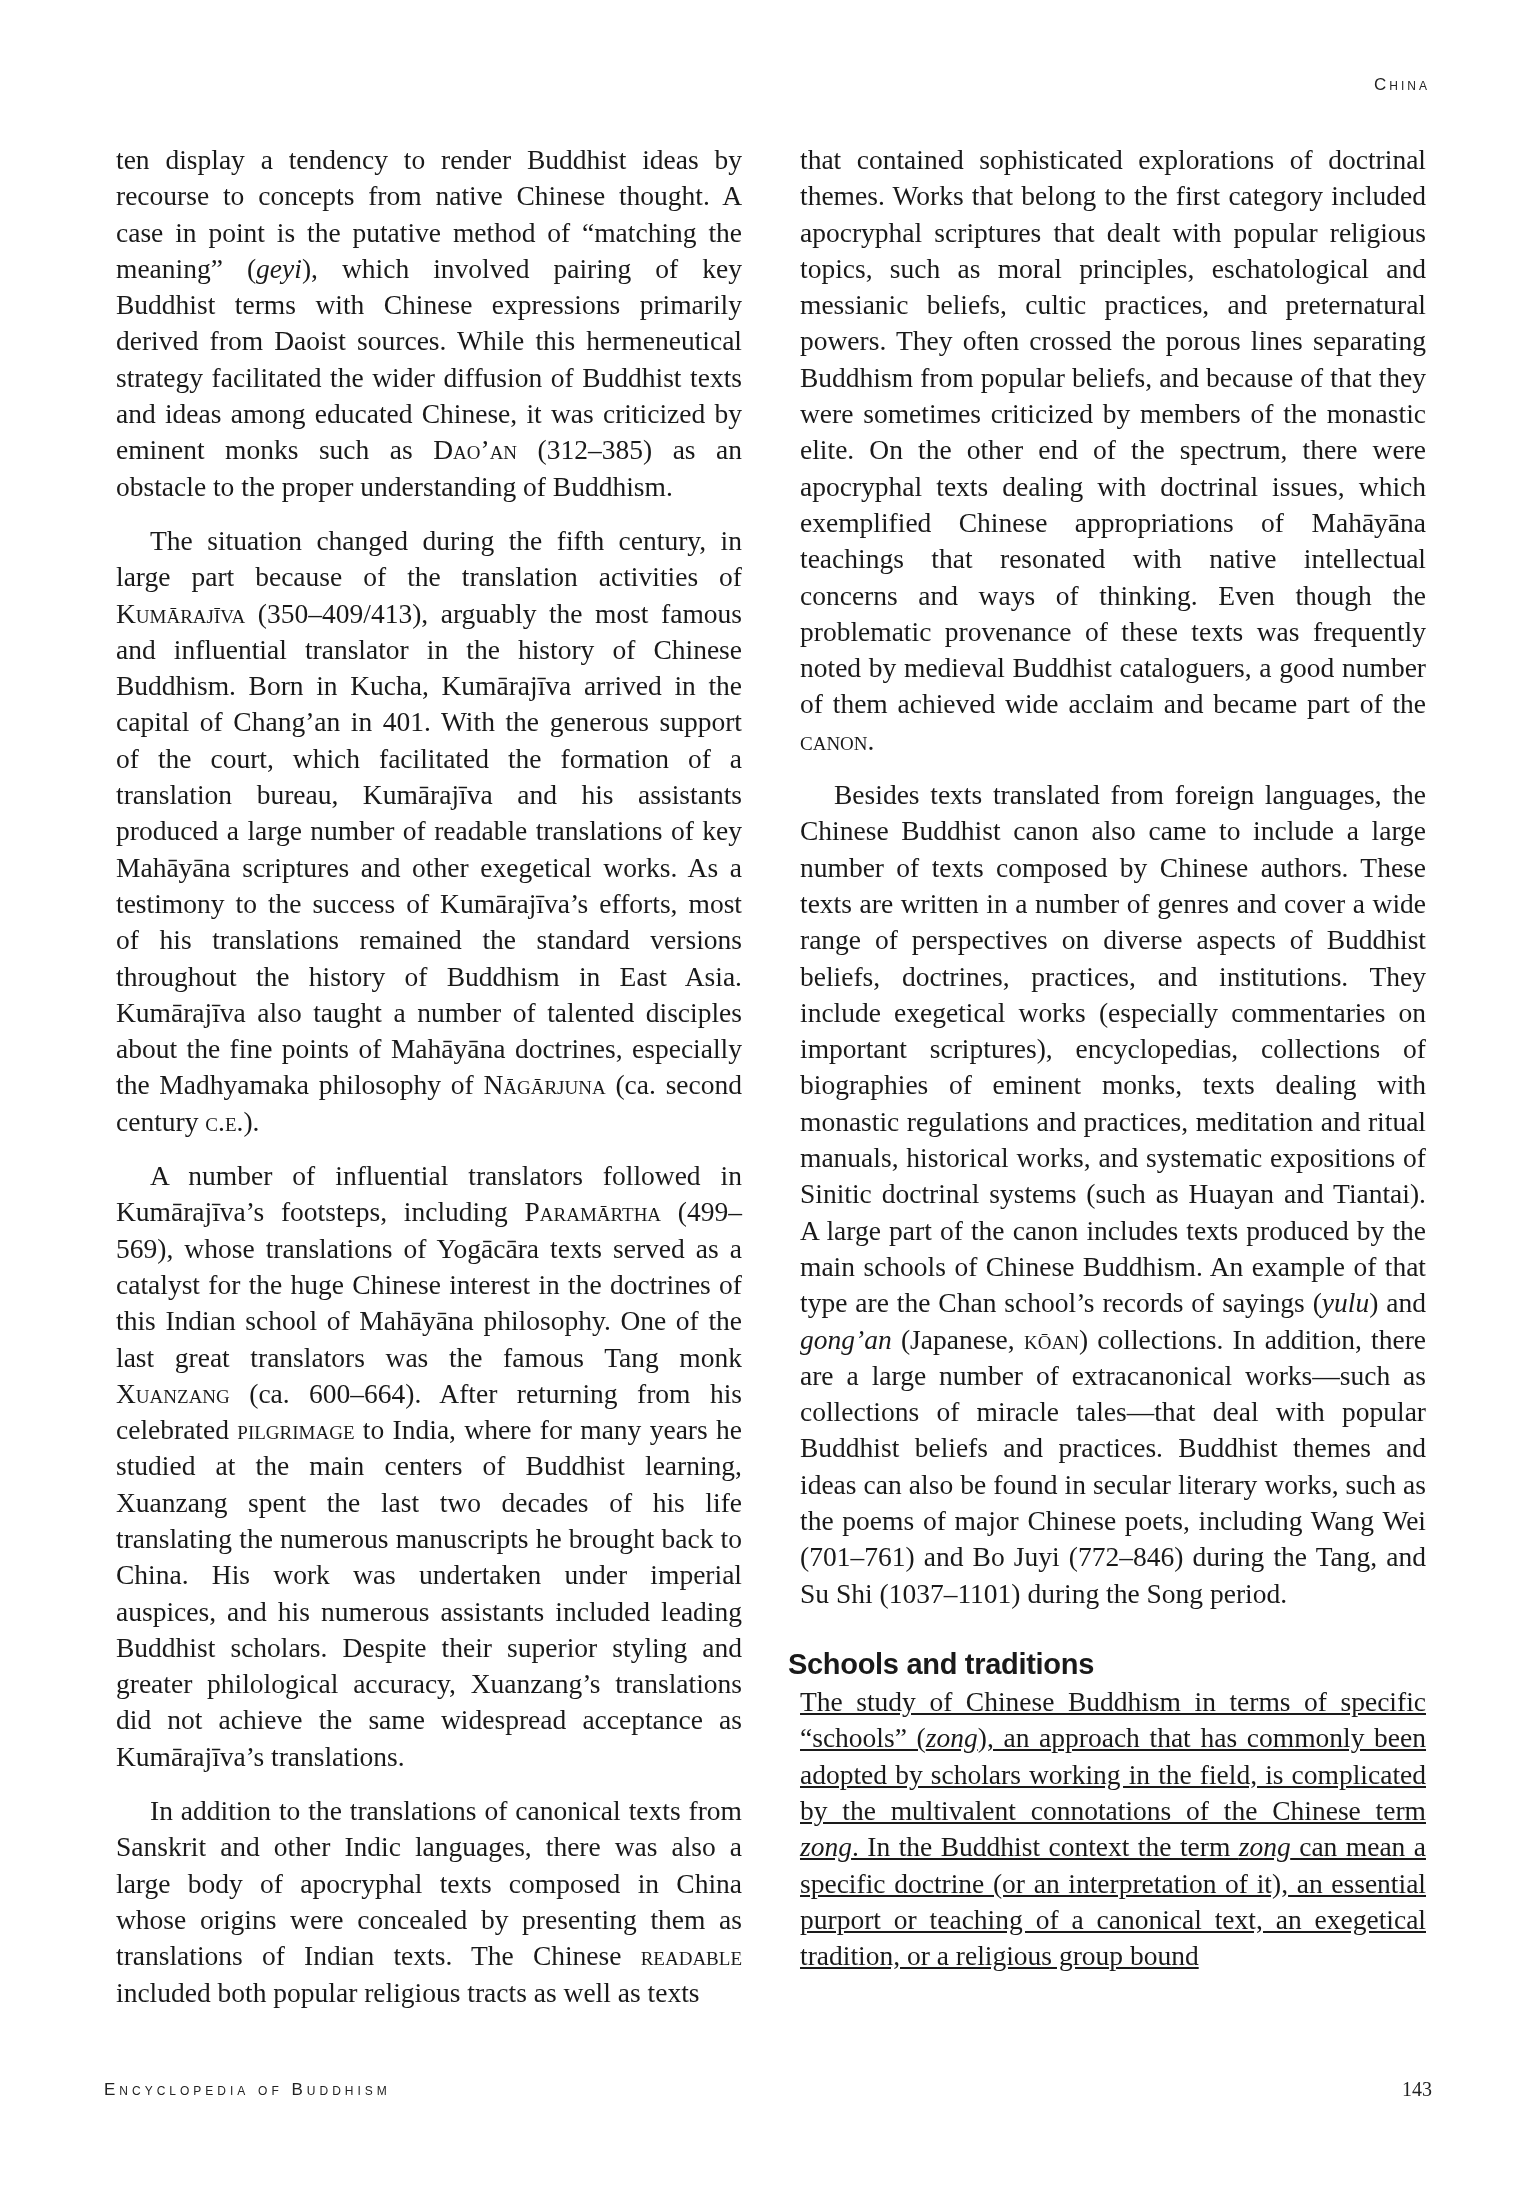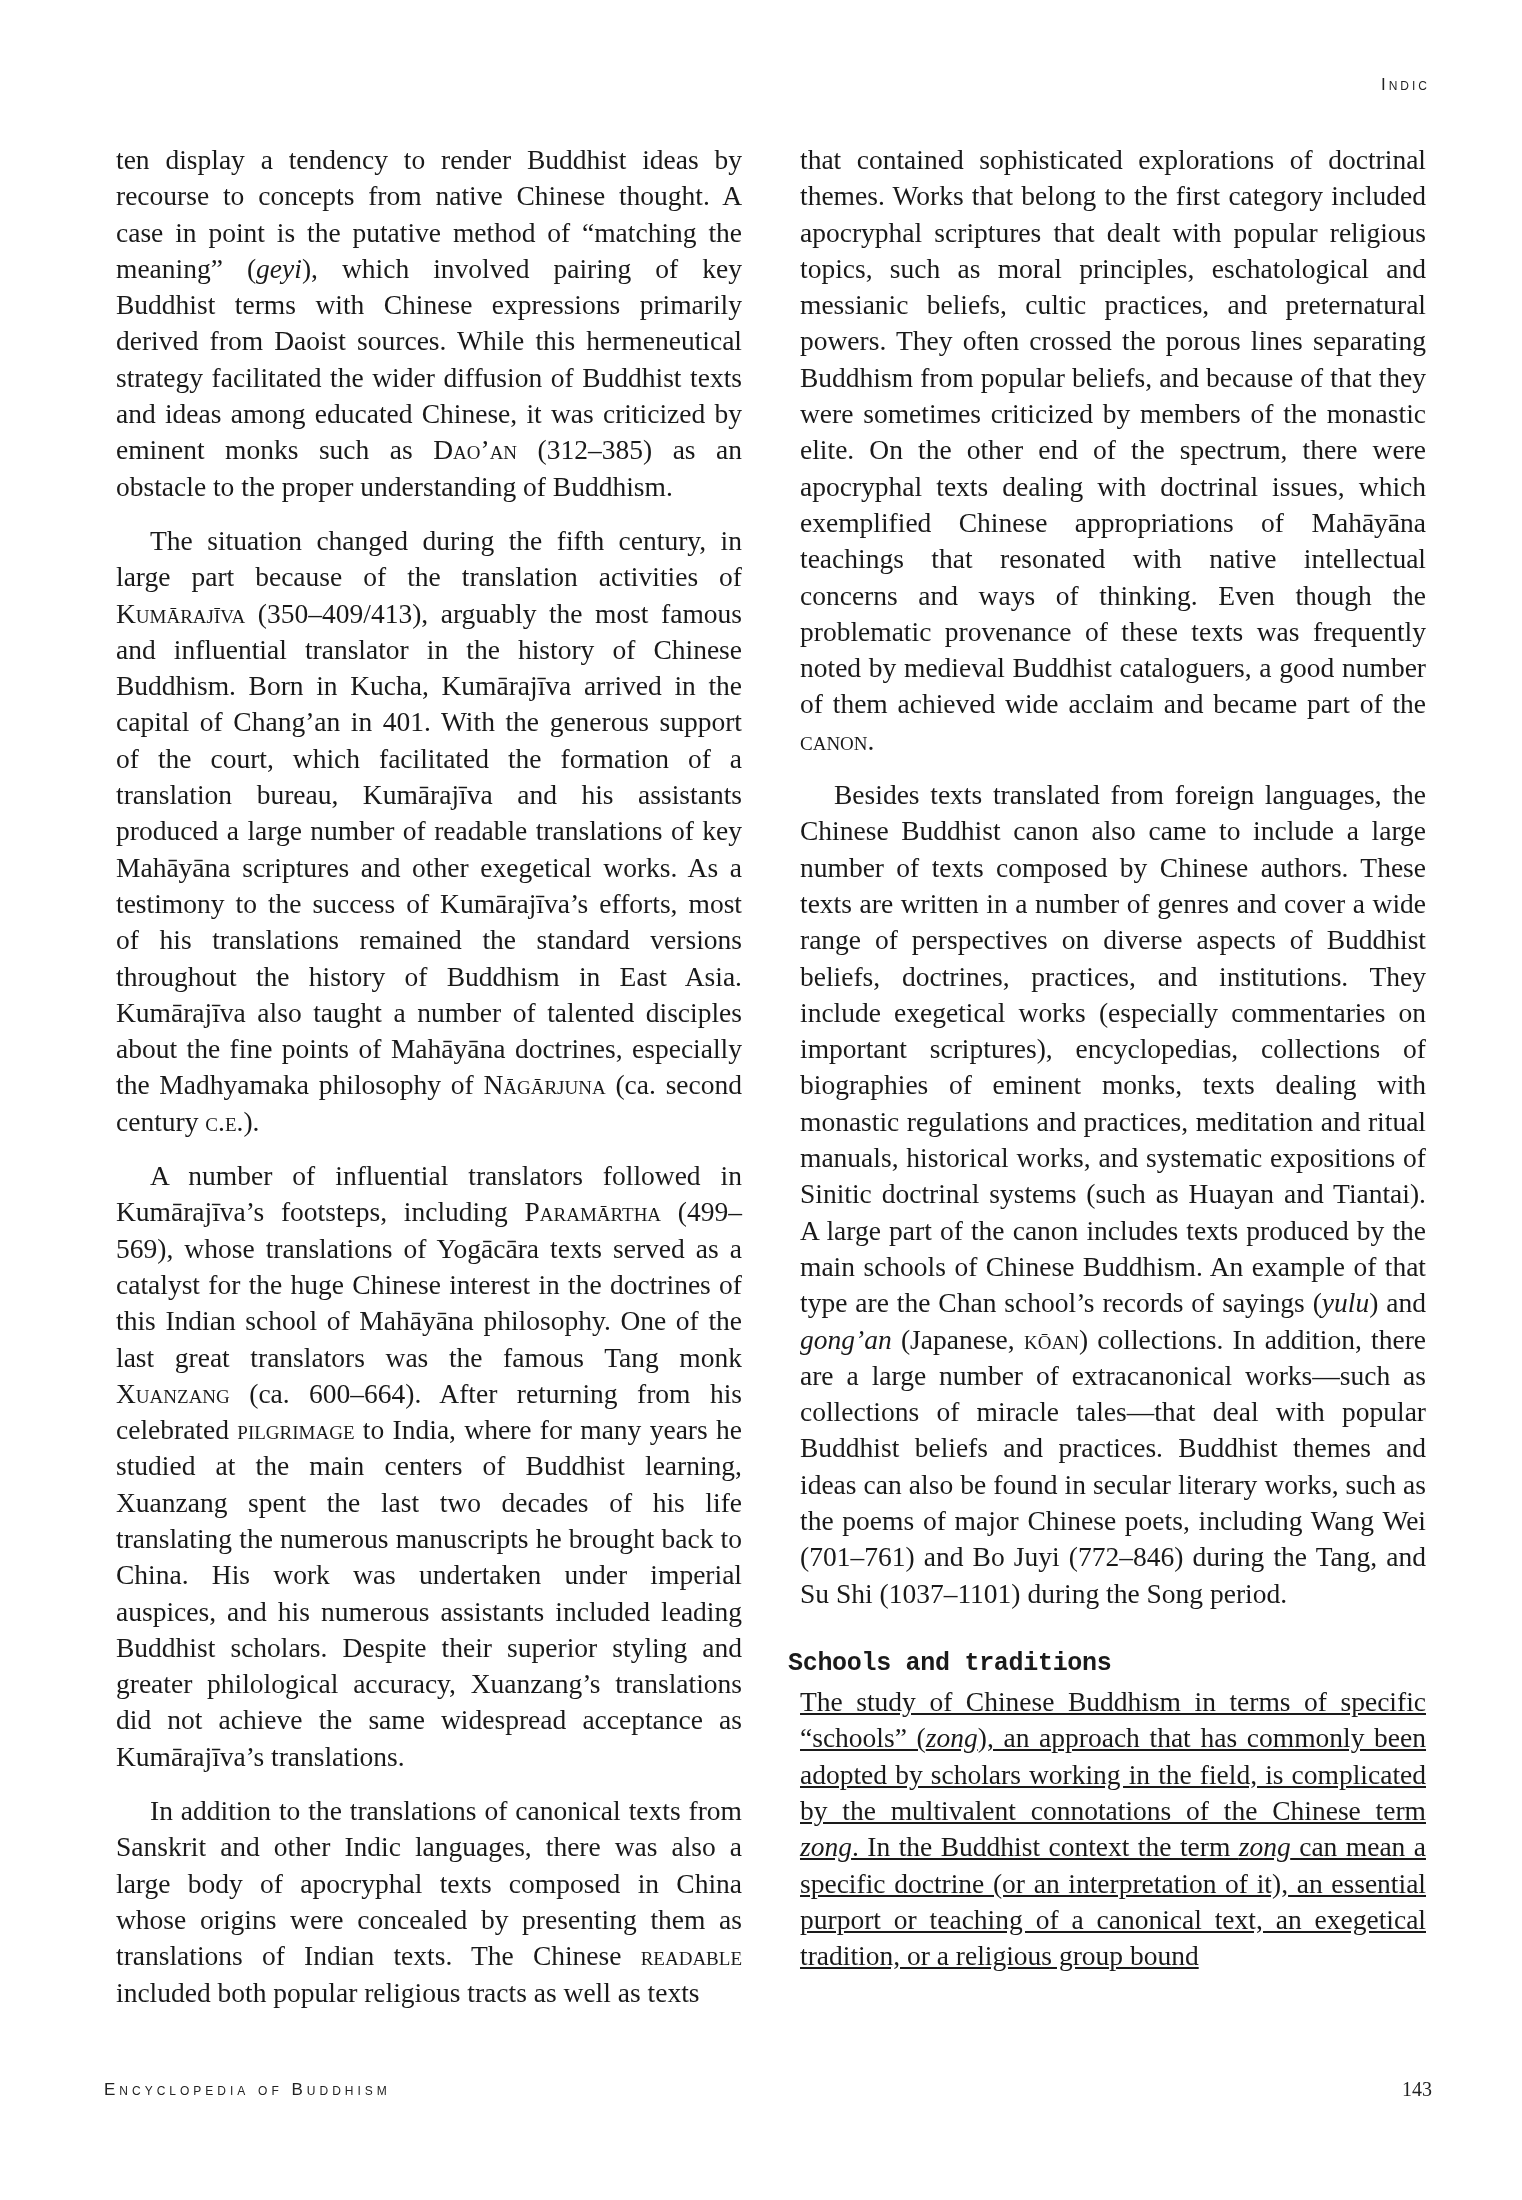--- a/index.html
+++ b/index.html
@@ -9,31 +9,31 @@
                   font-size:17px; letter-spacing:3px; font-variant:small-caps; color:#222; }
   .column { position:absolute; top:142px; width:638px; font-size:27.5px; line-height:36.3px;
             text-align:justify; hyphens:manual; }
   .col-left { left:104px; }
   .col-right { left:788px; }
   .para { margin:0 0 18px 12px; text-indent:34px; }
   .para.first { text-indent:0; }
   .para.noindent { text-indent:0;text-decoration:underline; }
   .sc { font-variant:small-caps; }
   .it { font-style:italic; }
-  .heading { font-family:Liberation Mono, monospace; font-weight:bold; font-size:25px;
+  .heading { font-family:Liberation Sans, sans-serif; font-weight:bold; font-size:29px;
              margin:34px 0 2px 0; letter-spacing:-0.3px; }
   .footer-title { position:absolute; top:2080px; left:104px; font-family:"Liberation Sans","DejaVu Sans",sans-serif;
                   font-size:17px; letter-spacing:4px; font-variant:small-caps; color:#222; }
   .footer-page { position:absolute; top:2078px; right:90px; font-family:Liberation Serif, serif;
                  font-size:20px; color:#222; }
 </style>
 </head>
 <body>
 
-<div class="running-head">Indic</div>
+<div class="running-head">China</div>
 
 <div class="column col-left">
   <p class="para first"><span>ten display a tendency to render Buddhist ideas by recourse to concepts from native Chinese thought. A case in point is the putative method of “matching the meaning” (</span><span class="it">geyi</span><span>), which involved pairing of key Buddhist terms with Chinese expressions primarily derived from Daoist sources. While this hermeneutical strategy facilitated the wider diffusion of Buddhist texts and ideas among educated Chinese, it was criticized by eminent monks such as </span><span class="sc">Dao’an</span><span> (312–385) as an obstacle to the proper understanding of Buddhism.</span></p>
   <p class="para"><span>The situation changed during the fifth century, in large part because of the translation activities of </span><span class="sc">Kumārajīva</span><span> (350–409/413), arguably the most famous and influential translator in the history of Chinese Buddhism. Born in Kucha, Kumārajīva arrived in the capital of Chang’an in 401. With the generous support of the court, which facilitated the formation of a translation bureau, Kumārajīva and his assistants produced a large number of readable translations of key Mahāyāna scriptures and other exegetical works. As a testimony to the success of Kumārajīva’s efforts, most of his translations remained the standard versions throughout the history of Buddhism in East Asia. Kumārajīva also taught a number of talented disciples about the fine points of Mahāyāna doctrines, especially the Madhyamaka philosophy of </span><span class="sc">Nāgārjuna</span><span> (ca. second century </span><span class="sc">c.e.</span><span>).</span></p>
   <p class="para"><span>A number of influential translators followed in Kumārajīva’s footsteps, including </span><span class="sc">Paramārtha</span><span> (499–569), whose translations of Yogācāra texts served as a catalyst for the huge Chinese interest in the doctrines of this Indian school of Mahāyāna philosophy. One of the last great translators was the famous Tang monk </span><span class="sc">Xuanzang</span><span> (ca. 600–664). After returning from his celebrated </span><span class="sc">pilgrimage</span><span> to India, where for many years he studied at the main centers of Buddhist learning, Xuanzang spent the last two decades of his life translating the numerous manuscripts he brought back to China. His work was undertaken under imperial auspices, and his numerous assistants included leading Buddhist scholars. Despite their superior styling and greater philological accuracy, Xuanzang’s translations did not achieve the same widespread acceptance as Kumārajīva’s translations.</span></p>
   <p class="para"><span>In addition to the translations of canonical texts from Sanskrit and other Indic languages, there was also a large body of apocryphal texts composed in China whose origins were concealed by presenting them as translations of Indian texts. The Chinese </span><span class="sc">readable</span><span> included both popular religious tracts as well as texts</span></p>
 </div>
 
 <div class="column col-right">
   <p class="para first"><span>that contained sophisticated explorations of doctrinal themes. Works that belong to the first category included apocryphal scriptures that dealt with popular religious topics, such as moral principles, eschatological and messianic beliefs, cultic practices, and preternatural powers. They often crossed the porous lines separating Buddhism from popular beliefs, and because of that they were sometimes criticized by members of the monastic elite. On the other end of the spectrum, there were apocryphal texts dealing with doctrinal issues, which exemplified Chinese appropriations of Mahāyāna teachings that resonated with native intellectual concerns and ways of thinking. Even though the problematic provenance of these texts was frequently noted by medieval Buddhist cataloguers, a good number of them achieved wide acclaim and became part of the </span><span class="sc">canon</span><span>.</span></p>

